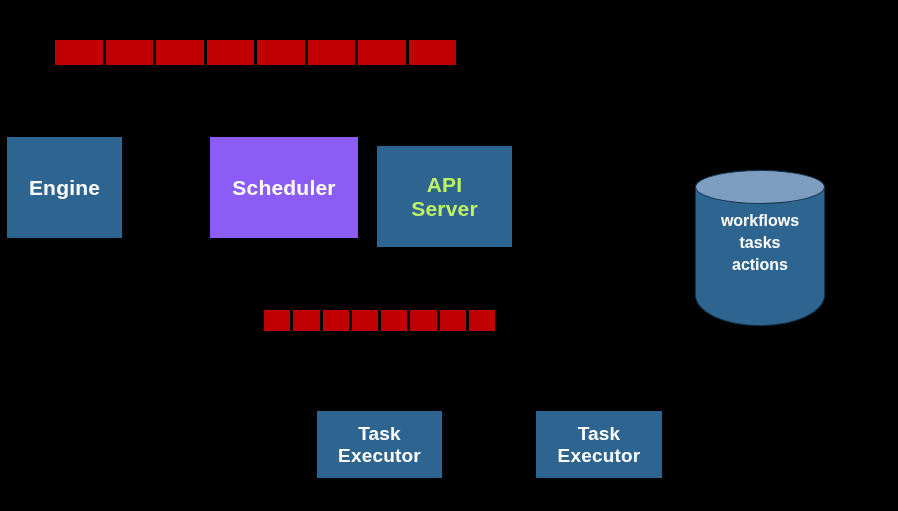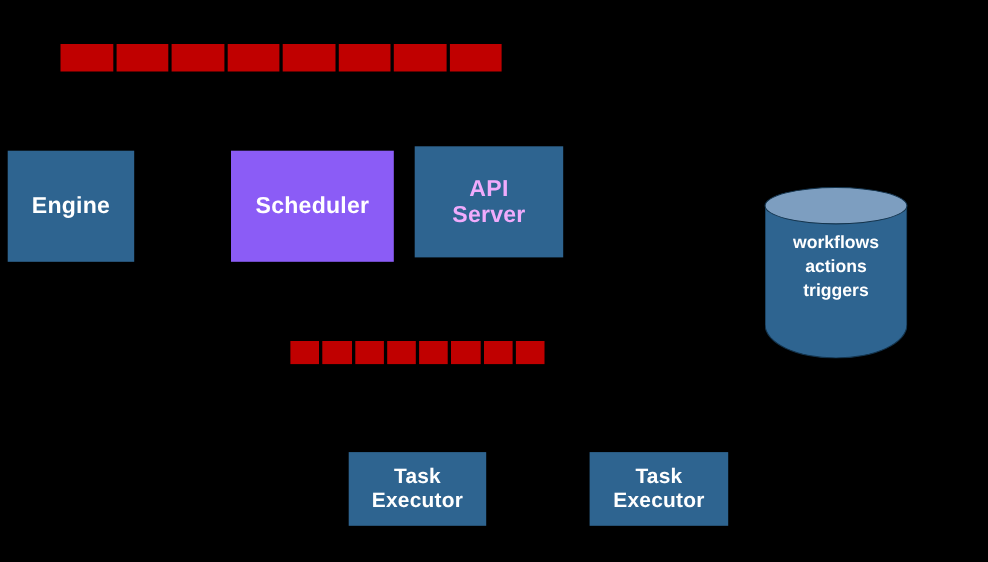--- a/index.html
+++ b/index.html
@@ -117,21 +117,21 @@
     </div>
 
   <div class="box" id="comp-0" style="left: 7px; top: 137px; width: 115px; height: 101px; font-size: 21px; background: rgb(46, 100, 144); color: rgb(255, 255, 255);">
     <span class="box-label">Engine</span>
   </div>
 
   <div class="box" id="comp-1" style="left: 210px; top: 137px; width: 148px; height: 101px; font-size: 21px; background: #8b5cf6; color: rgb(255, 255, 255);">
     <span class="box-label">Scheduler</span>
   </div>
 
-  <div class="box" id="comp-2" style="left: 377px; top: 133px; width: 135px; height: 101px; font-size: 21px; background: rgb(46, 100, 144); color: #f0abfc;">
+  <div class="box" id="comp-2" style="left: 377px; top: 146px; width: 135px; height: 101px; font-size: 21px; background: rgb(46, 100, 144); color: #bef264;">
     <span class="box-label">API
 Server</span>
   </div>
 
   <div class="redbar" id="bar-1" style="left: 264px; top: 310px; width: 231px; height: 21px;">
       <div class="seg" style="background: rgb(192, 0, 0);"></div>
       <div class="seg" style="background: rgb(192, 0, 0);"></div>
       <div class="seg" style="background: rgb(192, 0, 0);"></div>
       <div class="seg" style="background: rgb(192, 0, 0);"></div>
       <div class="seg" style="background: rgb(192, 0, 0);"></div>
@@ -148,18 +148,18 @@
   <div class="box" id="comp-4" style="left: 536px; top: 411px; width: 126px; height: 67px; font-size: 19px; background: rgb(46, 100, 144); color: rgb(255, 255, 255);">
     <span class="box-label">Task
 Executor</span>
   </div>
 
   <div class="cylinder" id="db-cylinder" style="left: 695px; top: 170px; width: 130px; height: 156px;">
     <div class="cyl-body"></div>
     <div class="cyl-top"></div>
     <div class="cyl-text" id="db-entities">
         <span class="line">workflows</span>
+        <span class="line">tasks</span>
         <span class="line">actions</span>
-        <span class="line">triggers</span>
       </div>
   </div>
 
 </div>
 
 </body></html>

